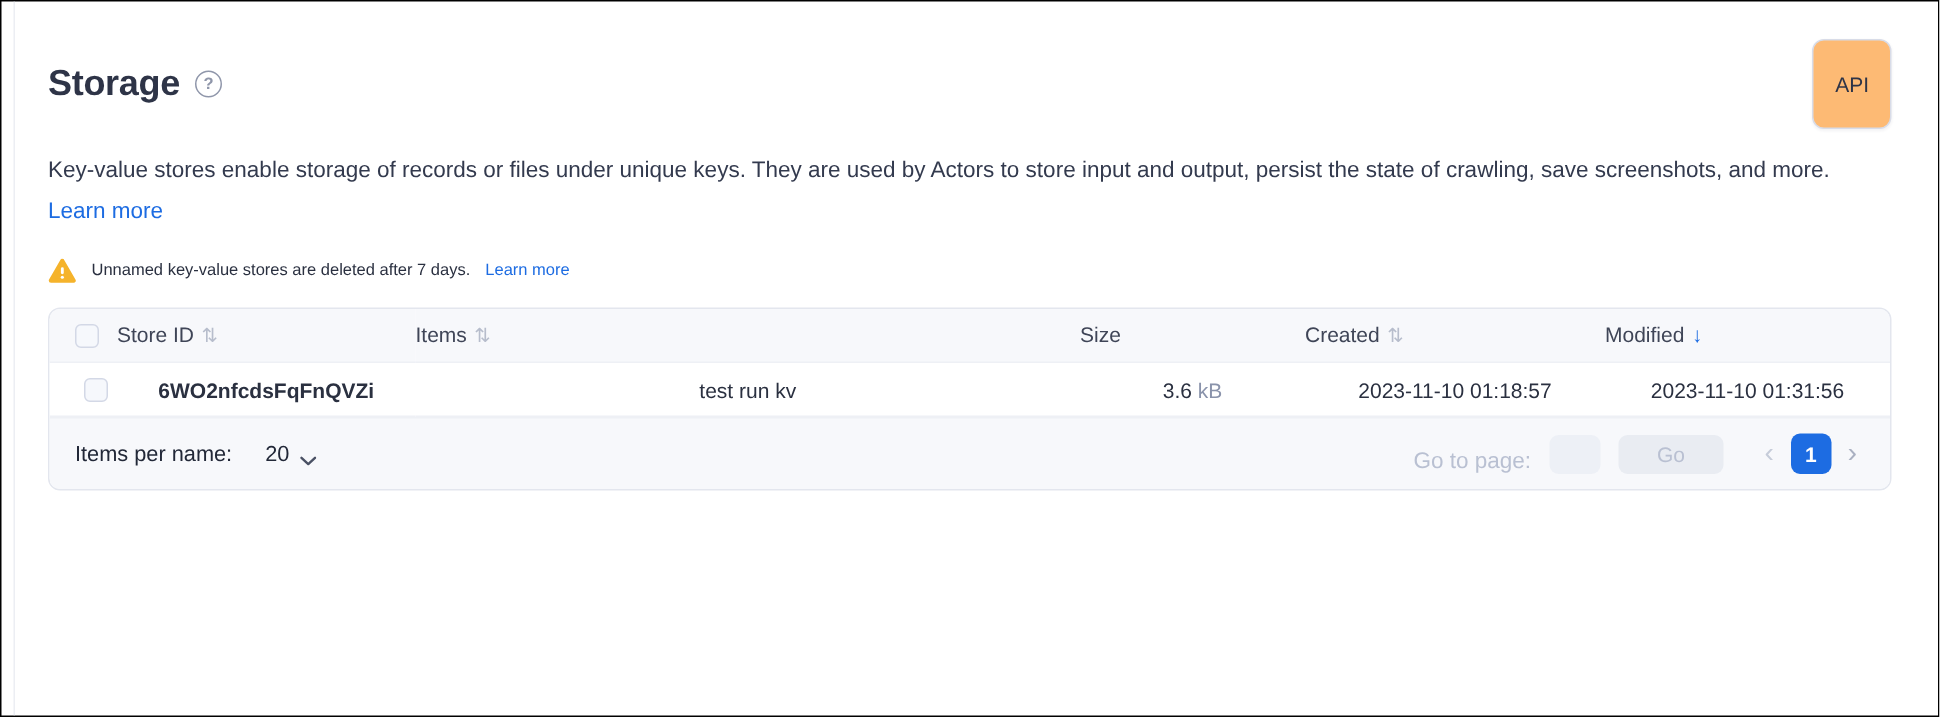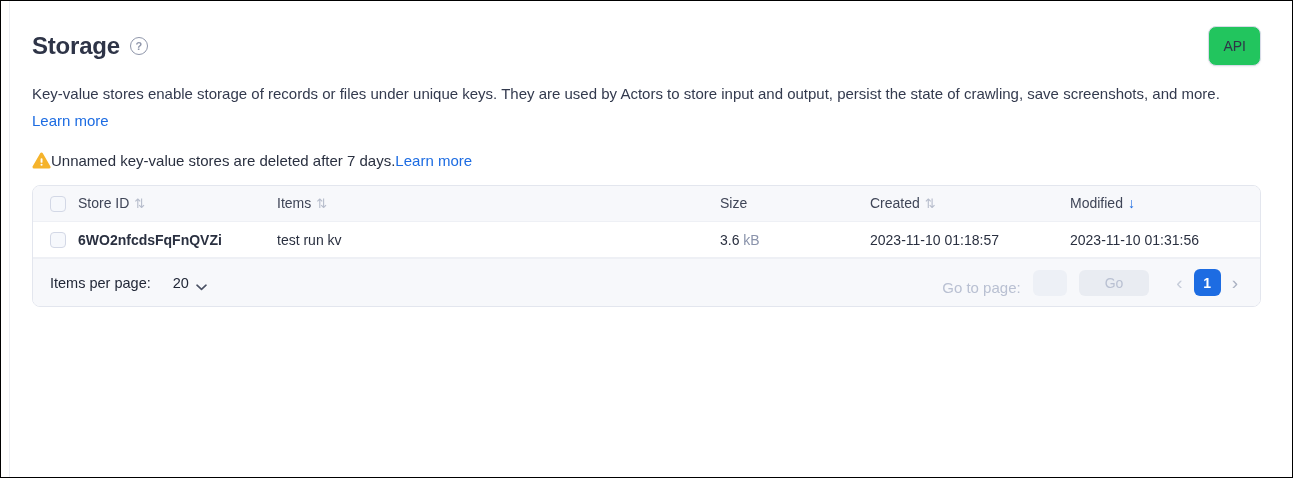--- a/index.html
+++ b/index.html
@@ -11,35 +11,35 @@
   .left-rule { position:absolute; left:8px; top:0; height:100%; width:1px; background:#eceef3; }
   .content { padding:0 31px; position:relative; }
 
   
   .header-row { display:flex; justify-content:space-between; align-items:center; margin-top:25px; }
   .title-wrap { display:flex; align-items:center; gap:10px;text-align:center; }
   .page-title { font-size:24px; font-weight:700; color:#2e3447; margin:0; letter-spacing:-0.2px; }
   .help-icon { width:18px; height:18px; border:1.5px solid #8f96aa; border-radius:50%;
                color:#8f96aa; font-size:11px; font-weight:700; display:flex;
                align-items:center; justify-content:center; line-height:1; }
-  .api-btn { padding:11px 14px; border:1px solid #d8dce8; border-radius:8px; background:#22c55e;
+  .api-btn { padding:21px 14px; border:1px solid #d8dce8; border-radius:8px; background:#fdba74;
              font-size:14px; font-weight:500; color:#2e3447; cursor:pointer;
              box-shadow:0 1px 2px rgba(30,40,70,.06); font-family:inherit; }
 
   
   .tabs { display:flex; gap:12px; margin-top:23px; border-bottom:1px solid #e5e8ef; }
   .tab { padding:0 7px 12px; font-size:14.5px; font-weight:600; color:#3a4152;
          border-bottom:3px solid transparent; margin-bottom:-1px; cursor:pointer; }
   .tab.active { color:#1d6ce2; border-bottom-color:#1d6ce2; }
 
   
   .description { margin-top:17px; font-size:15px; color:#333a4e; line-height:1.45; }
   .link { color:#1d6ce2; text-decoration:none; cursor:pointer; }
   .desc-link { display:inline-block; margin-top:5px; font-size:15px; }
-  .warning-row { margin-top:20px; display:flex; align-items:center; font-size:15px; color:#2a3040; }
+  .warning-row { margin-top:20px; display:flex; align-items:center; gap:10px; font-size:11px; color:#2a3040; }
 
   
   .toolbar { margin-top:32px; display:flex; align-items:center; }
   .search-box { position:relative; width:241px; }
   .search-box svg { position:absolute; left:9px; top:6px; }
   .search-input { width:241px; height:28px; border:1px solid #d5dae6; border-radius:8px;
                   padding:0 10px 0 31px; font-size:14px; color:#2a3040; outline:none;
                   font-family:inherit; background:#fff; }
   .search-input::placeholder { color:#9aa1b5; font-style:italic; }
   .count { margin-left:16px; font-weight:700; font-size:14px; color:#2a3040; }
@@ -49,21 +49,21 @@
   .toggle-label { margin-left:10px; font-size:15px; color:#222838; white-space:nowrap; }
 
   
   .table-card { margin-top:16px; border:1px solid #e3e6ee; border-radius:8px; overflow:hidden; background:#fff; }
   table { width:100%; border-collapse:collapse; table-layout:fixed; font-size:14px; }
   thead tr { background:#f7f8fb; height:36px; }
   th { text-align:left; font-weight:400; color:#3f4557; padding:0; white-space:nowrap; }
   .sort-icon { color:#b7bdcc; margin-left:5px; font-size:13px; }
   .sort-icon.active { color:#1d6ce2; font-size:14px; }
   tbody tr { background:#fff; height:36px; border-top:1px solid #eef0f5; border-bottom:1px solid #eef0f5; }
-  td { padding:0; white-space:nowrap; color:#2a3040; }
+  td { padding:0; white-space:nowrap; color:#2a3040;text-align:center; }
   .cell-store-id { font-weight:700; }
   .size-unit { color:#8a93ab; }
   .cb-cell { padding-left:17px; }
   .checkbox { display:inline-block; width:16px; height:16px; border:1px solid #d3d8e6;
               border-radius:4px; background:#f6f8fc; vertical-align:middle; cursor:pointer; }
 
   
   .table-footer { background:#f7f8fb; height:48px; display:flex; align-items:center;
                   padding:0 17px; border-top:1px solid #eef0f5; font-size:14.5px; }
   .ipp-label { color:#222838; }
@@ -152,21 +152,21 @@
             <td>
               <span>3.6</span>&nbsp;<span class="size-unit">kB</span>
             </td>
             <td>2023-11-10 01:18:57</td>
             <td>2023-11-10 01:31:56</td>
           </tr>
         </tbody>
       </table>
 
       <div class="table-footer">
-        <span class="ipp-label">Items per page:</span>
+        <span class="ipp-label">Items per name:</span>
         <span class="ipp-value">
           <span>20</span>
           <svg width="11" height="7" viewBox="0 0 11 7">
             <path d="M1 1.2 L5.5 5.4 L10 1.2" fill="none" stroke="#4a5164" stroke-width="1.6" stroke-linecap="round" stroke-linejoin="round"></path>
           </svg>
         </span>
         <div class="goto-group">
           <span class="goto-label">Go to page:</span>
           <input class="page-input" type="text" style="">
           <button class="go-btn">Go</button>

